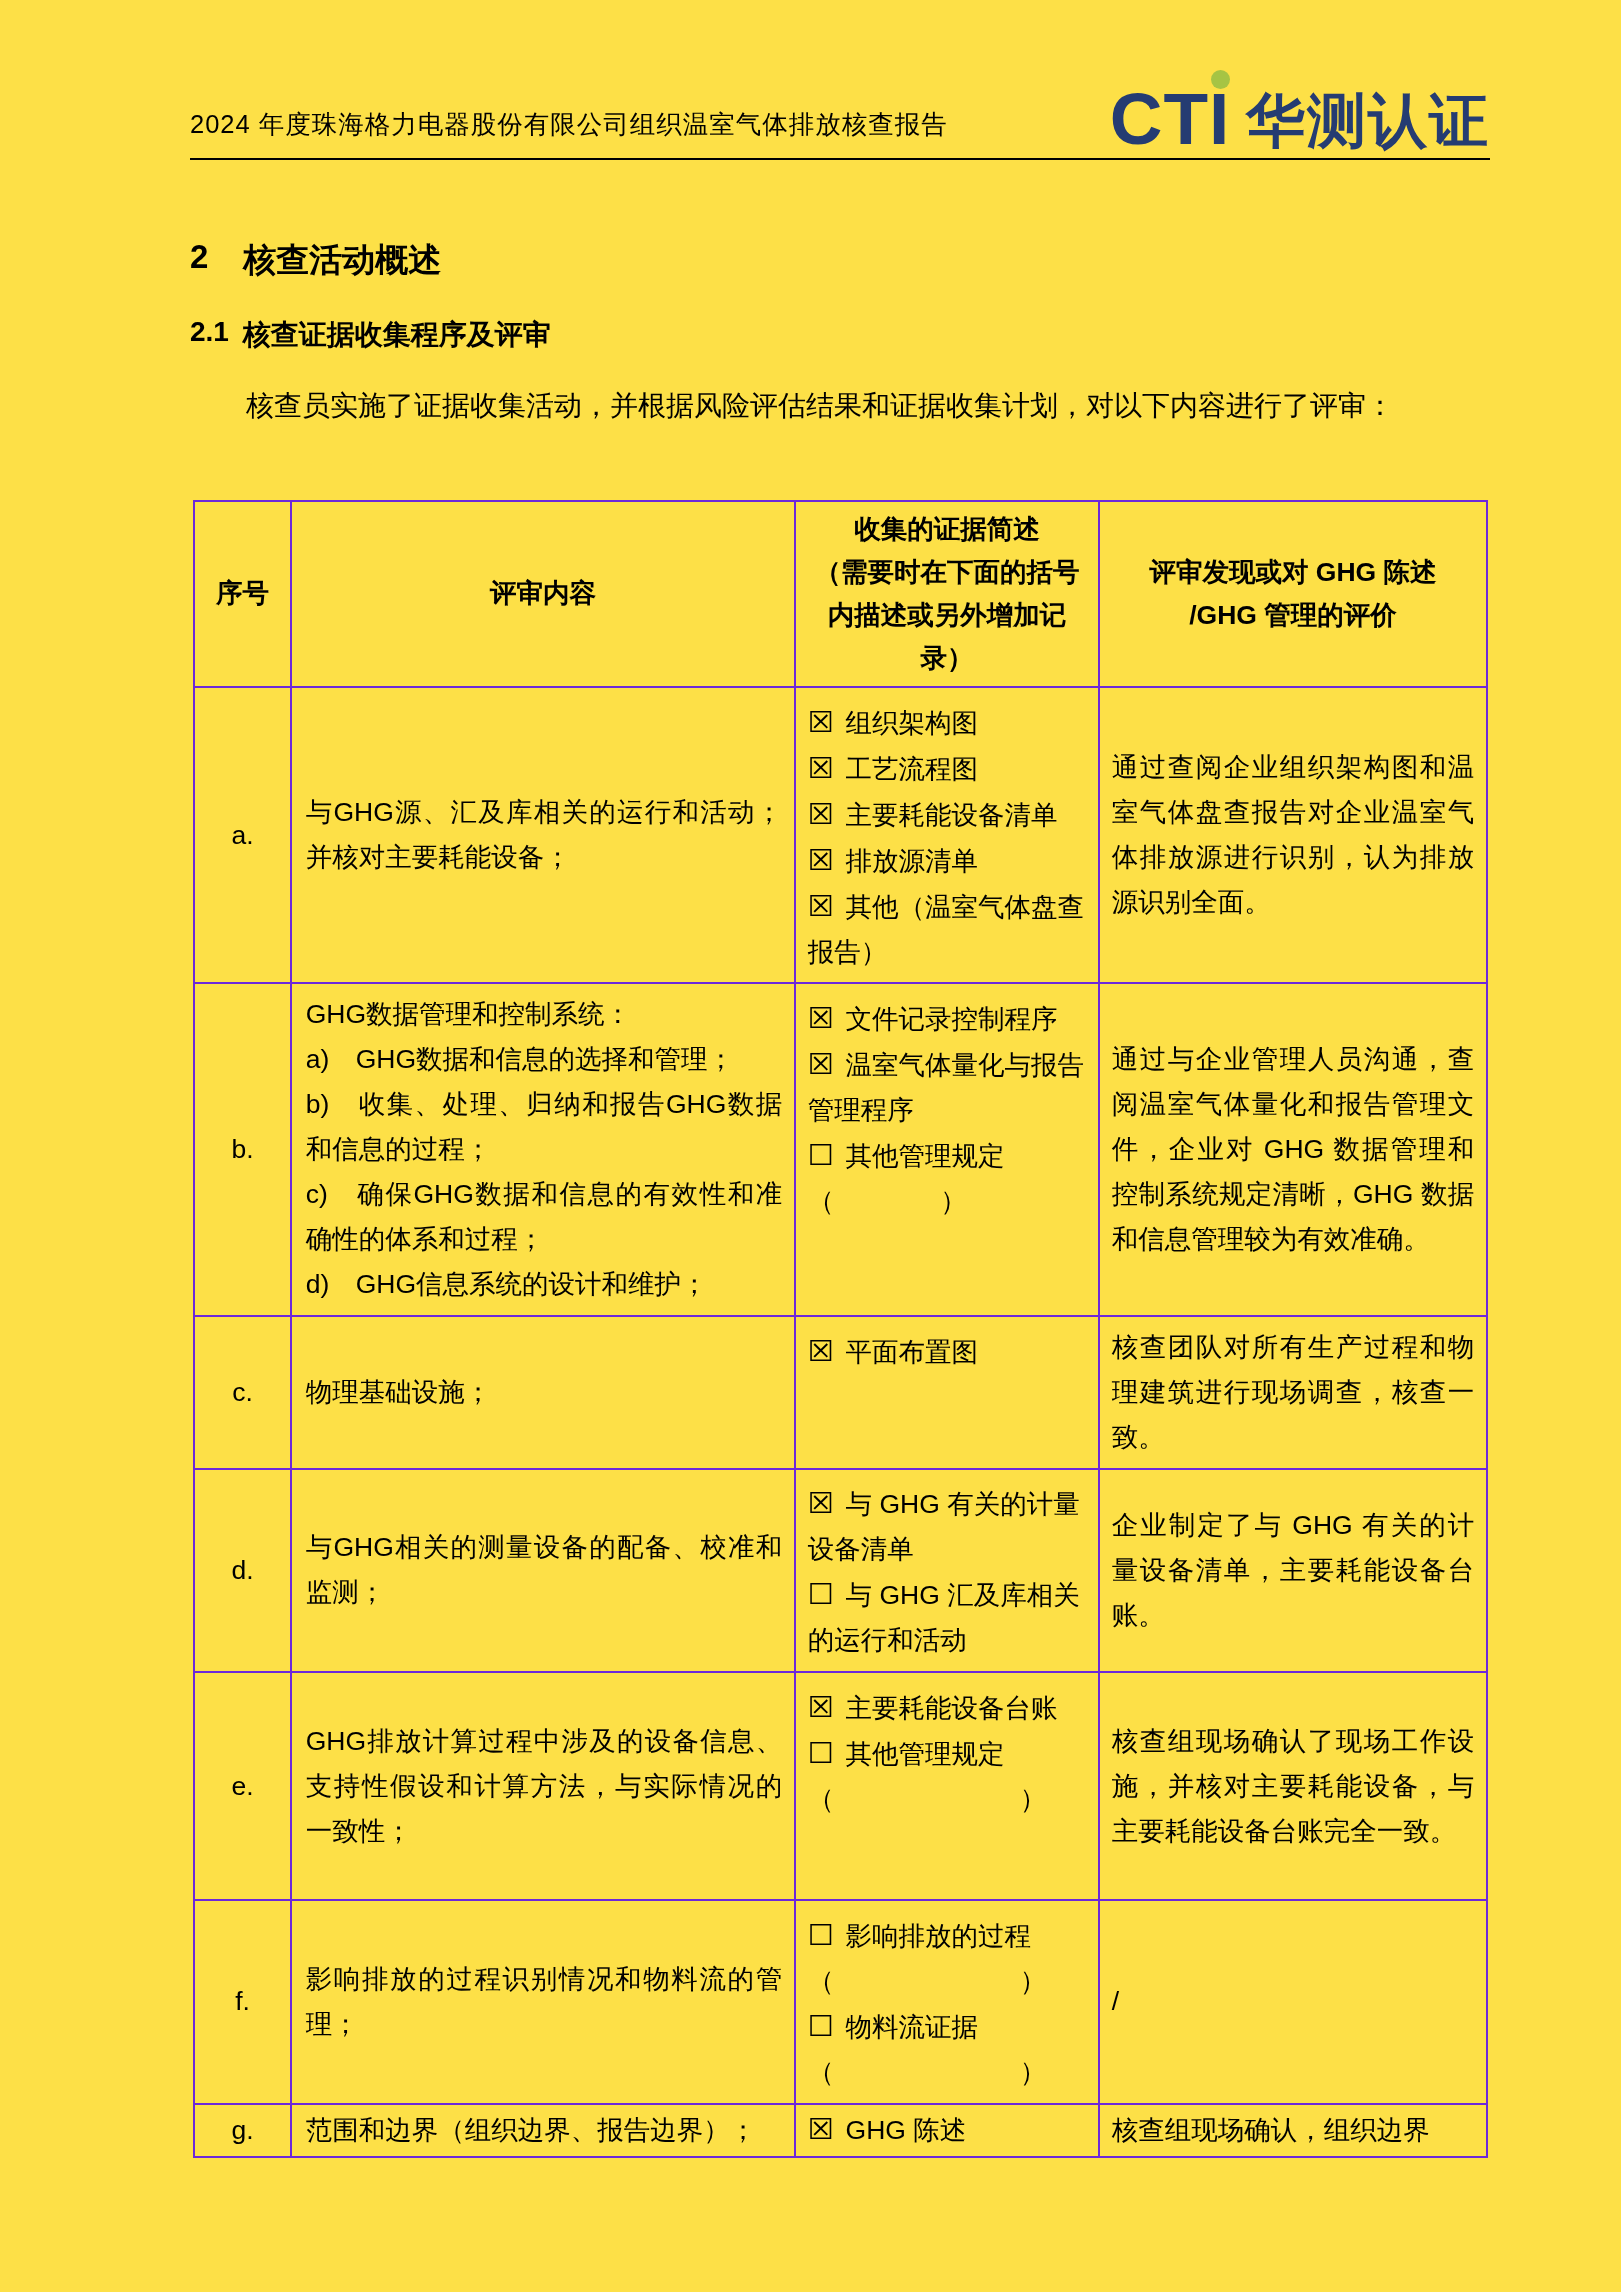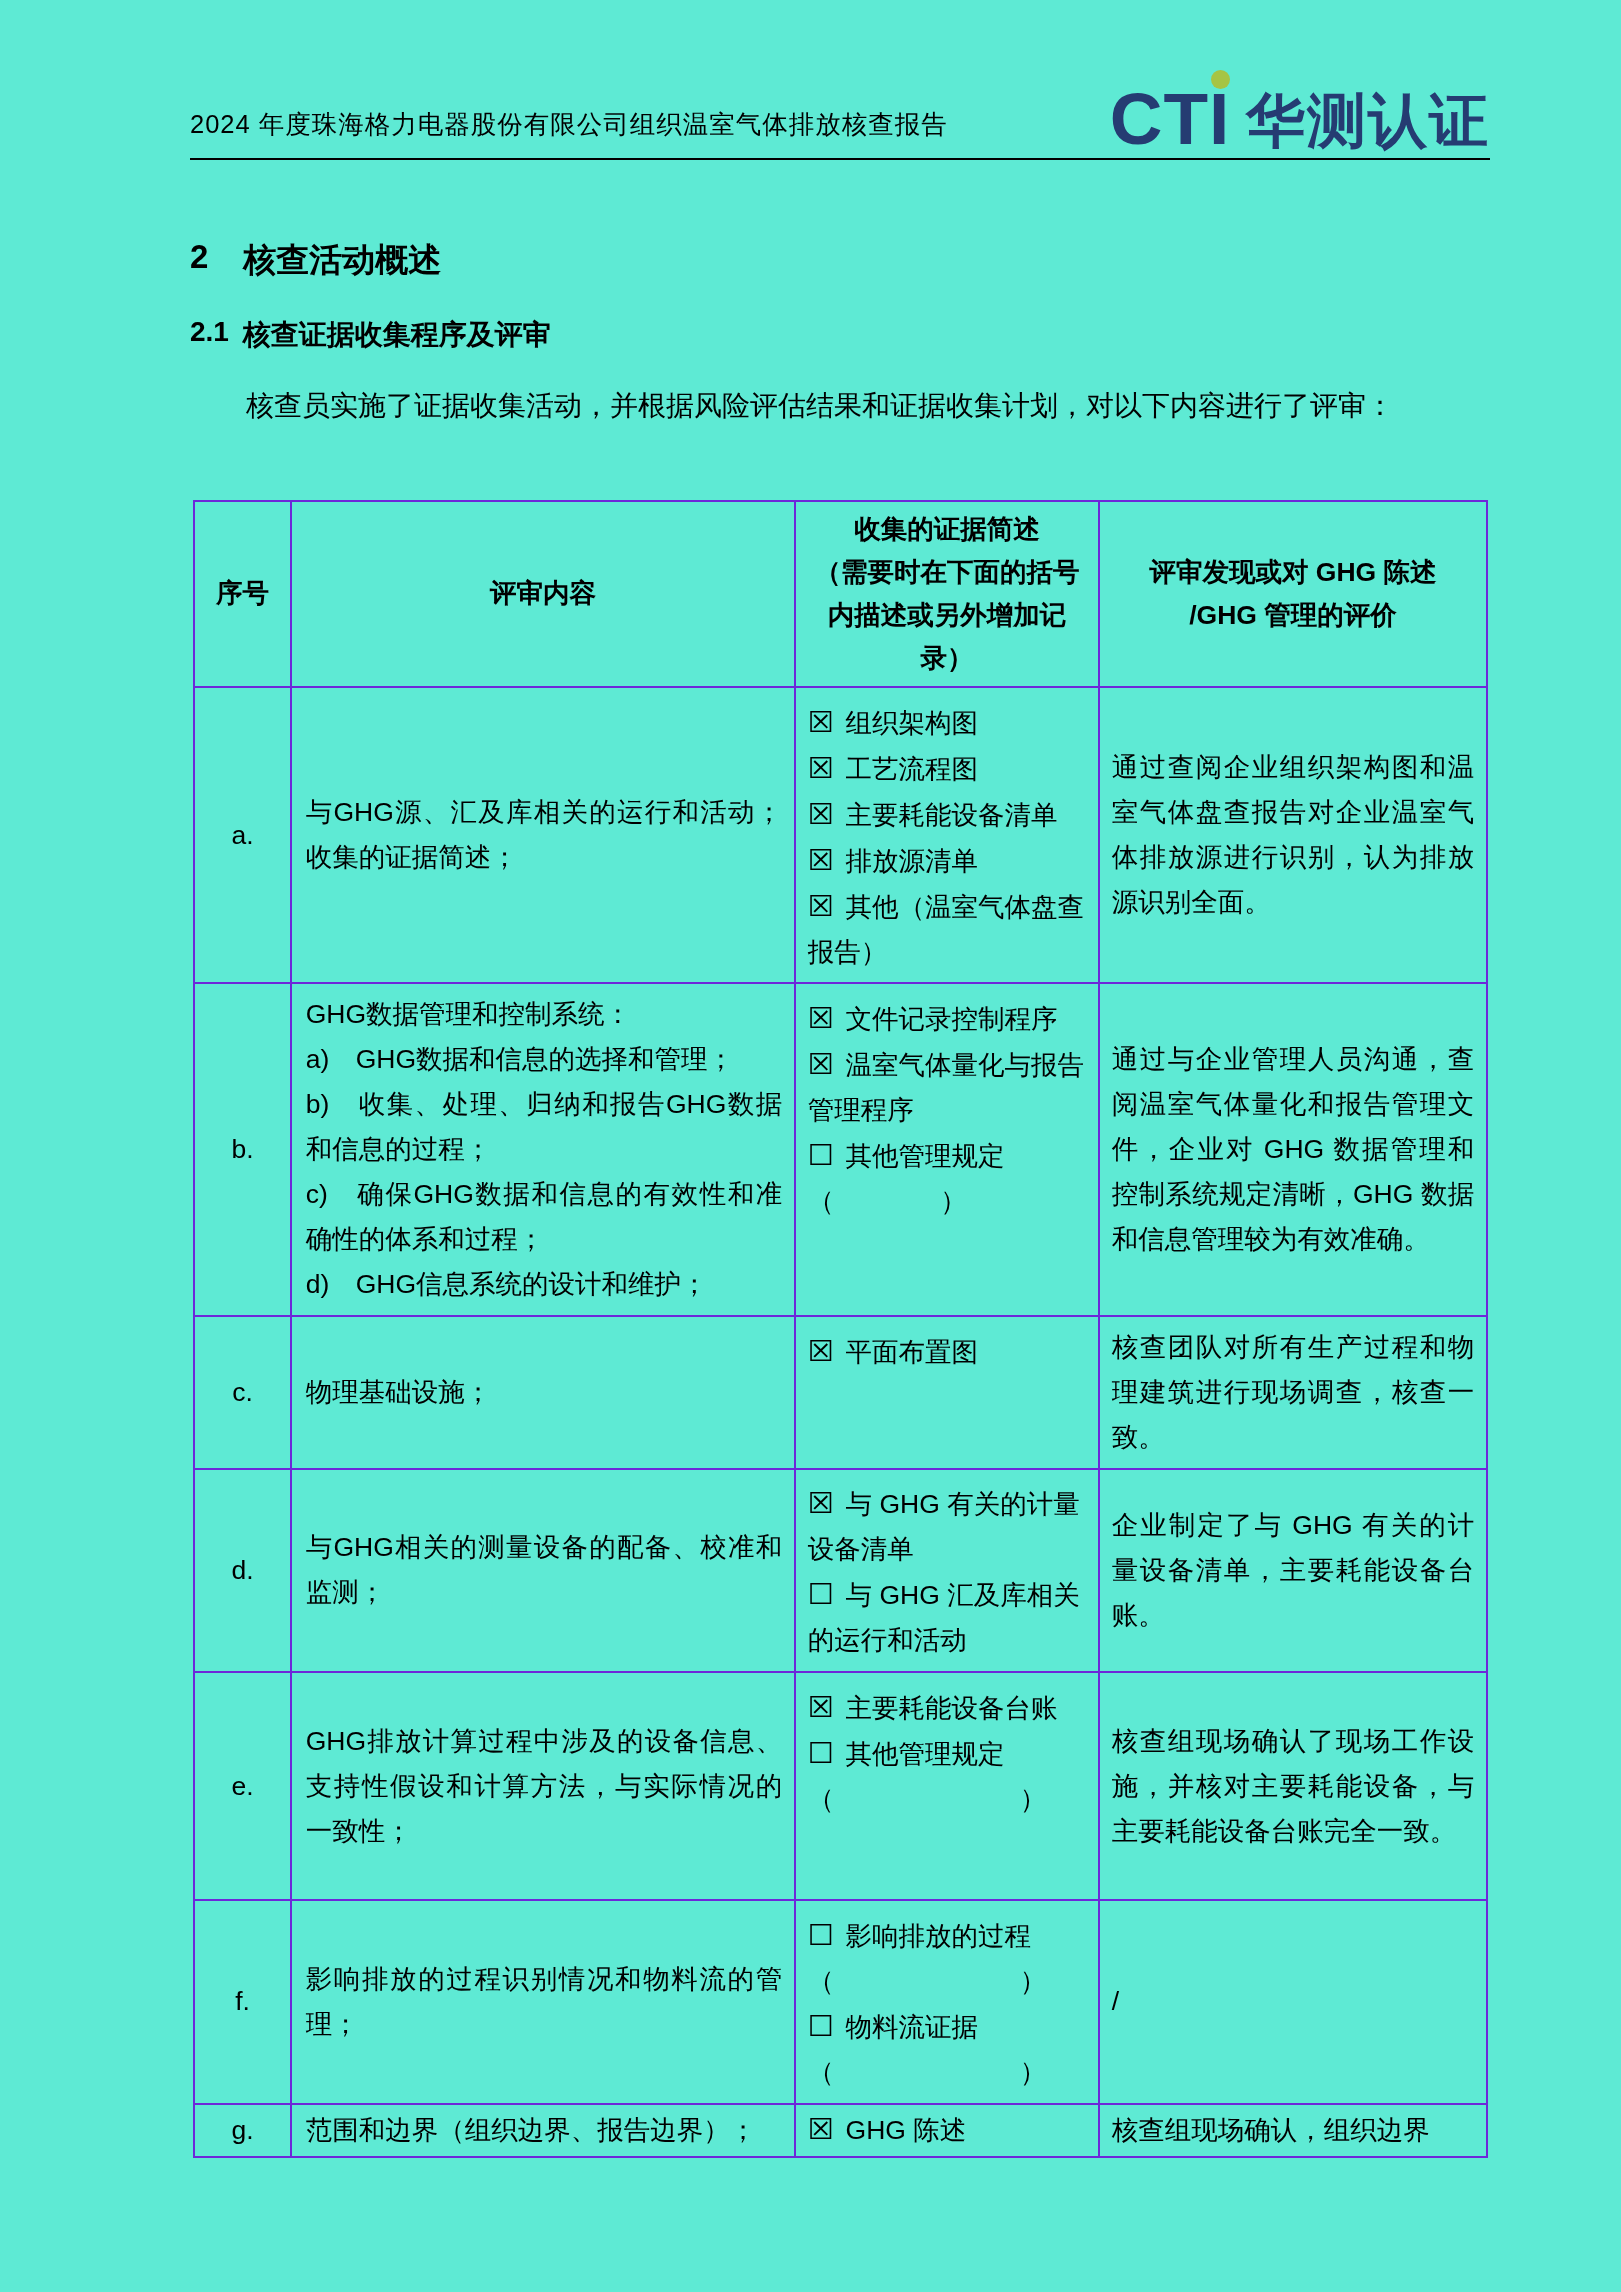--- a/index.html
+++ b/index.html
@@ -2,21 +2,21 @@
 <html><head>
 <meta charset="utf-8">
 <style>
   * { margin:0; padding:0; box-sizing:border-box; }
   html, body { background:#ffffff; }
   body {
     width:1621px; height:2293px;
     font-family:"Liberation Sans","DejaVu Sans",sans-serif;
     color:#000;
   }
-  .page { position:relative; width:1621px; height:2293px; overflow:hidden; background:#5eead4; }
+  .page { position:relative; width:1621px; height:2293px; overflow:hidden; background:#fde047; }
 
   
   .header {
     position:absolute; left:190px; top:0; width:1300px; height:160px;
     border-bottom:2.9px solid #000;
     display:flex; justify-content:space-between; align-items:flex-end;
     padding-bottom:9.8px;
   }
   .doc-title { font-size:25.5px; letter-spacing:1px; padding-bottom:5.9px; }
   .logo { display:flex; align-items:flex-end; gap:15.7px; }
@@ -125,21 +125,21 @@
       </th>
       <th>
         <div>评审发现或对 GHG 陈述</div>
         <div>/GHG 管理的评价</div>
       </th>
     </tr>
 
     <tr class="tr-a">
       <td class="c-no">a.</td>
       <td class="c-content">
-        <div>与GHG源、汇及库相关的运行和活动；收集的证据简述；</div>
+        <div>与GHG源、汇及库相关的运行和活动；并核对主要耗能设备；</div>
       </td>
       <td class="c-evidence">
         <div class="ev-item"><span class="mark">☒</span><span>组织架构图</span></div>
         <div class="ev-item"><span class="mark">☒</span><span>工艺流程图</span></div>
         <div class="ev-item"><span class="mark">☒</span><span>主要耗能设备清单</span></div>
         <div class="ev-item"><span class="mark">☒</span><span>排放源清单</span></div>
         <div class="ev-item"><span class="mark">☒</span><span>其他（温室气体盘查报告）</span></div>
       </td>
       <td class="c-finding">通过查阅企业组织架构图和温室气体盘查报告对企业温室气体排放源进行识别，认为排放源识别全面。</td>
     </tr>

